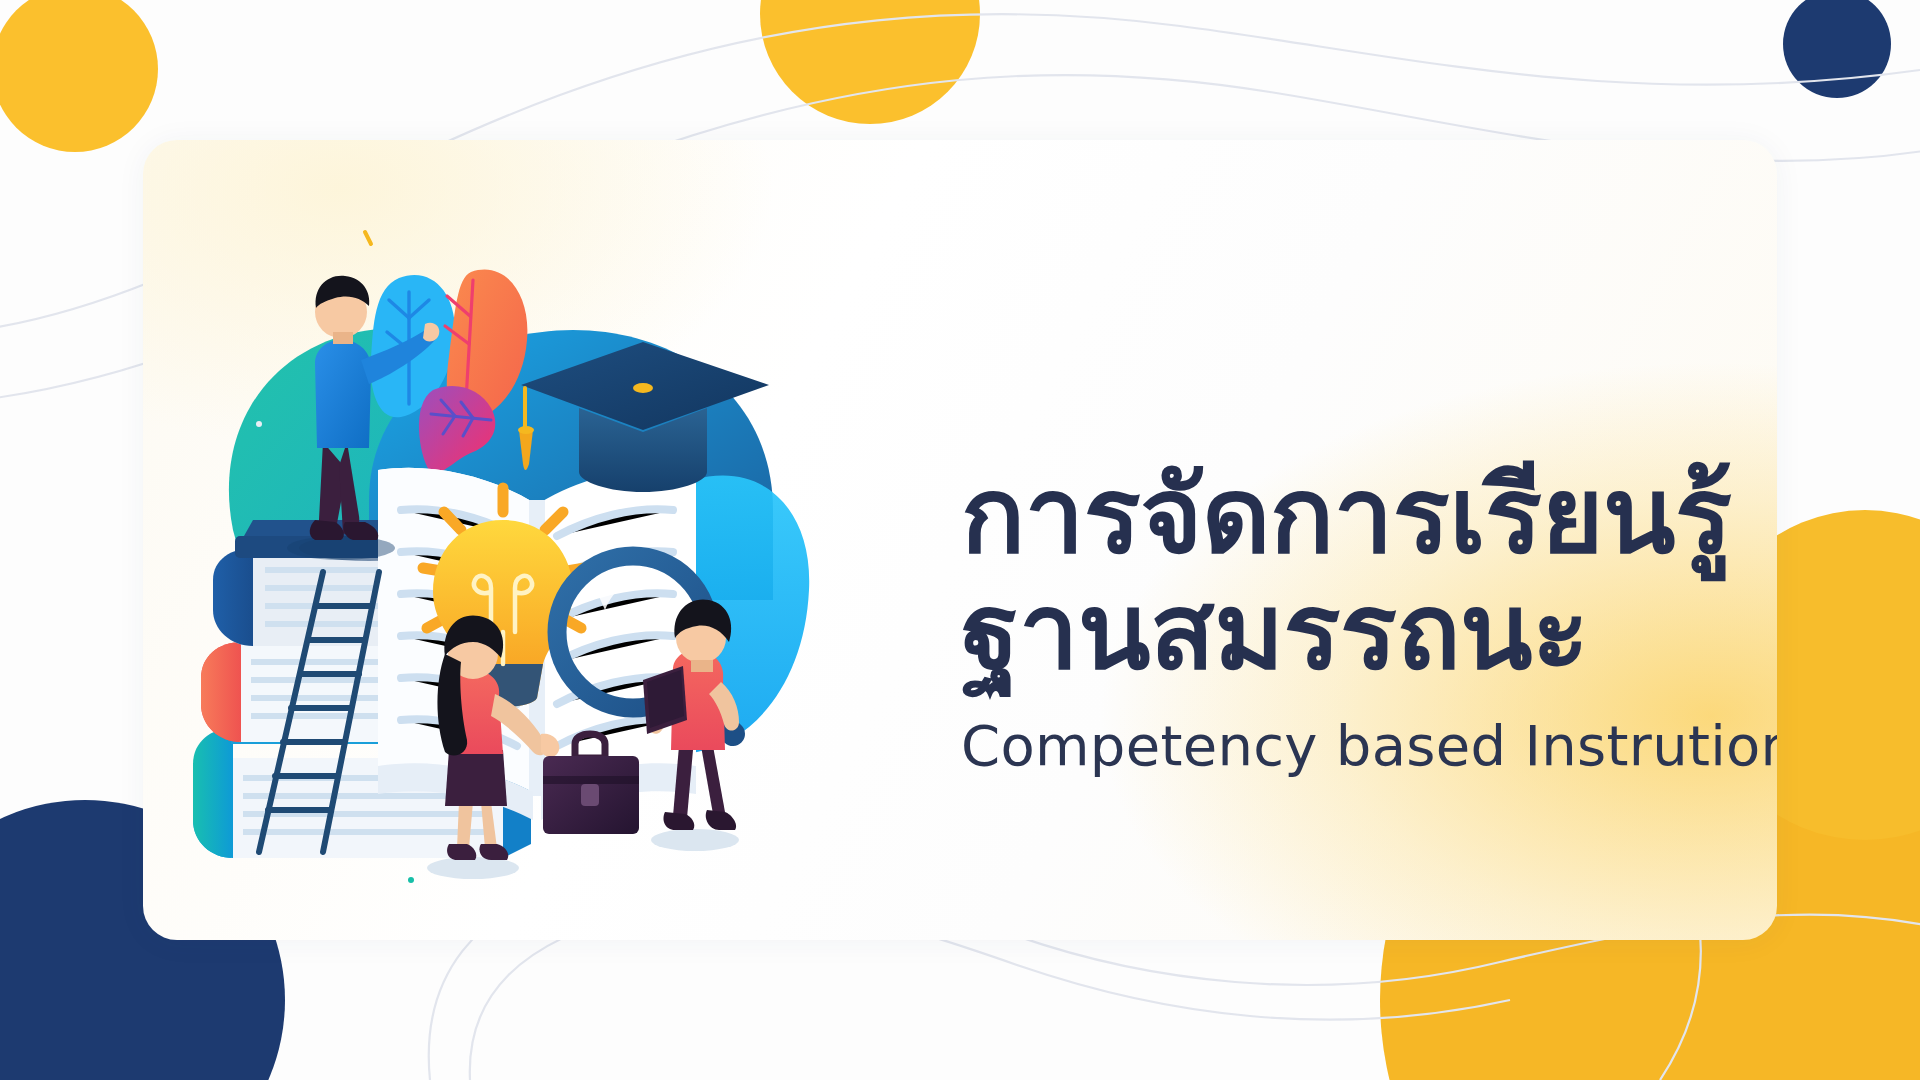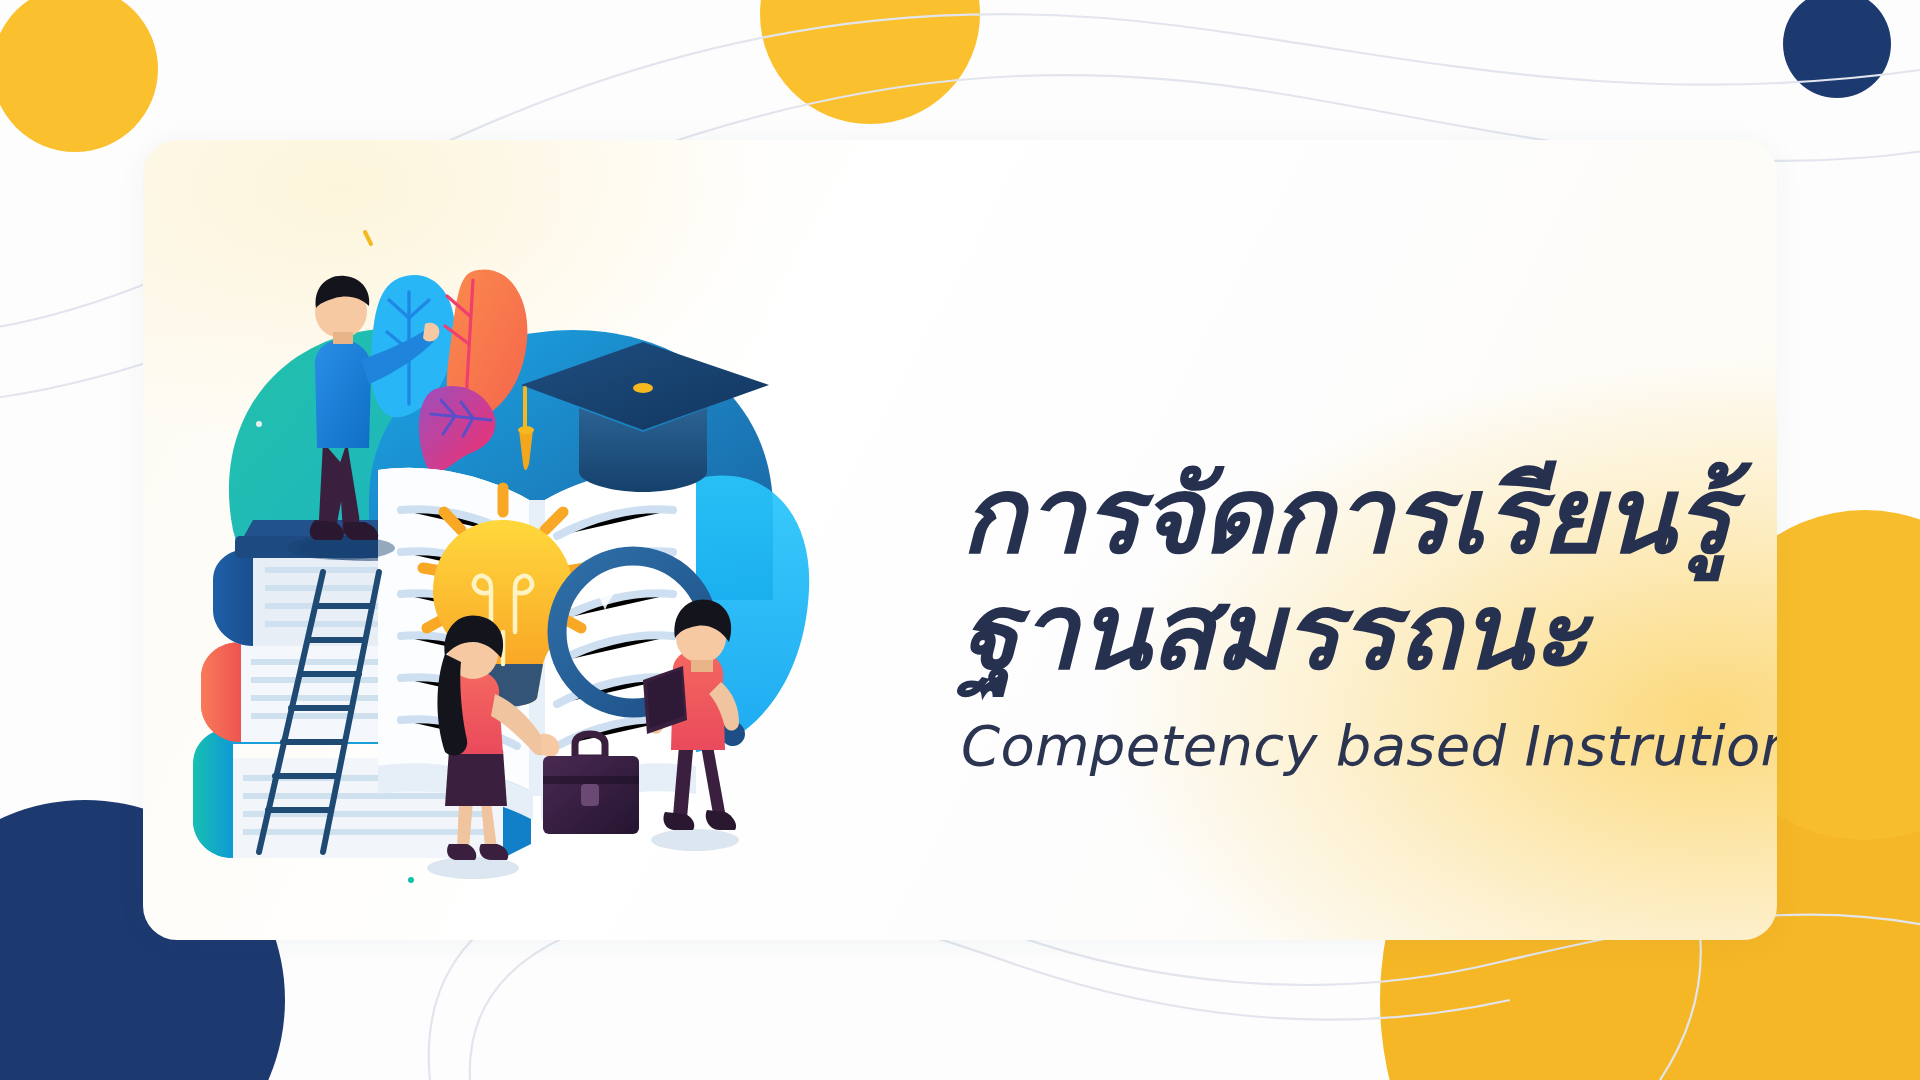--- a/index.html
+++ b/index.html
@@ -2,21 +2,21 @@
 <html><head>
 <meta charset="utf-8">
 <style>
   * { margin:0; padding:0; box-sizing:border-box; }
   html,body { width:1920px; height:1080px; overflow:hidden; }
   body {
     font-family:"DejaVu Sans","Liberation Sans",sans-serif;
     background:#ffffff;
     position:relative;
   }
-  #stage { position:absolute; inset:0; width:1920px; height:1080px; overflow:hidden; background:#fdfdfd;font-style:italic; }
+  #stage { position:absolute; inset:0; width:1920px; height:1080px; overflow:hidden; background:#fdfdfd; }
 
   
   .bg-layer { position:absolute; inset:0; }
   .circle-yellow-tl {
     position:absolute; left:-8px; top:-14px; width:166px; height:166px;
     border-radius:50%; background:#fbc02d;
   }
   .circle-yellow-top {
     position:absolute; left:760px; top:-96px; width:220px; height:220px;
     border-radius:50%; background:#fbc02d;

